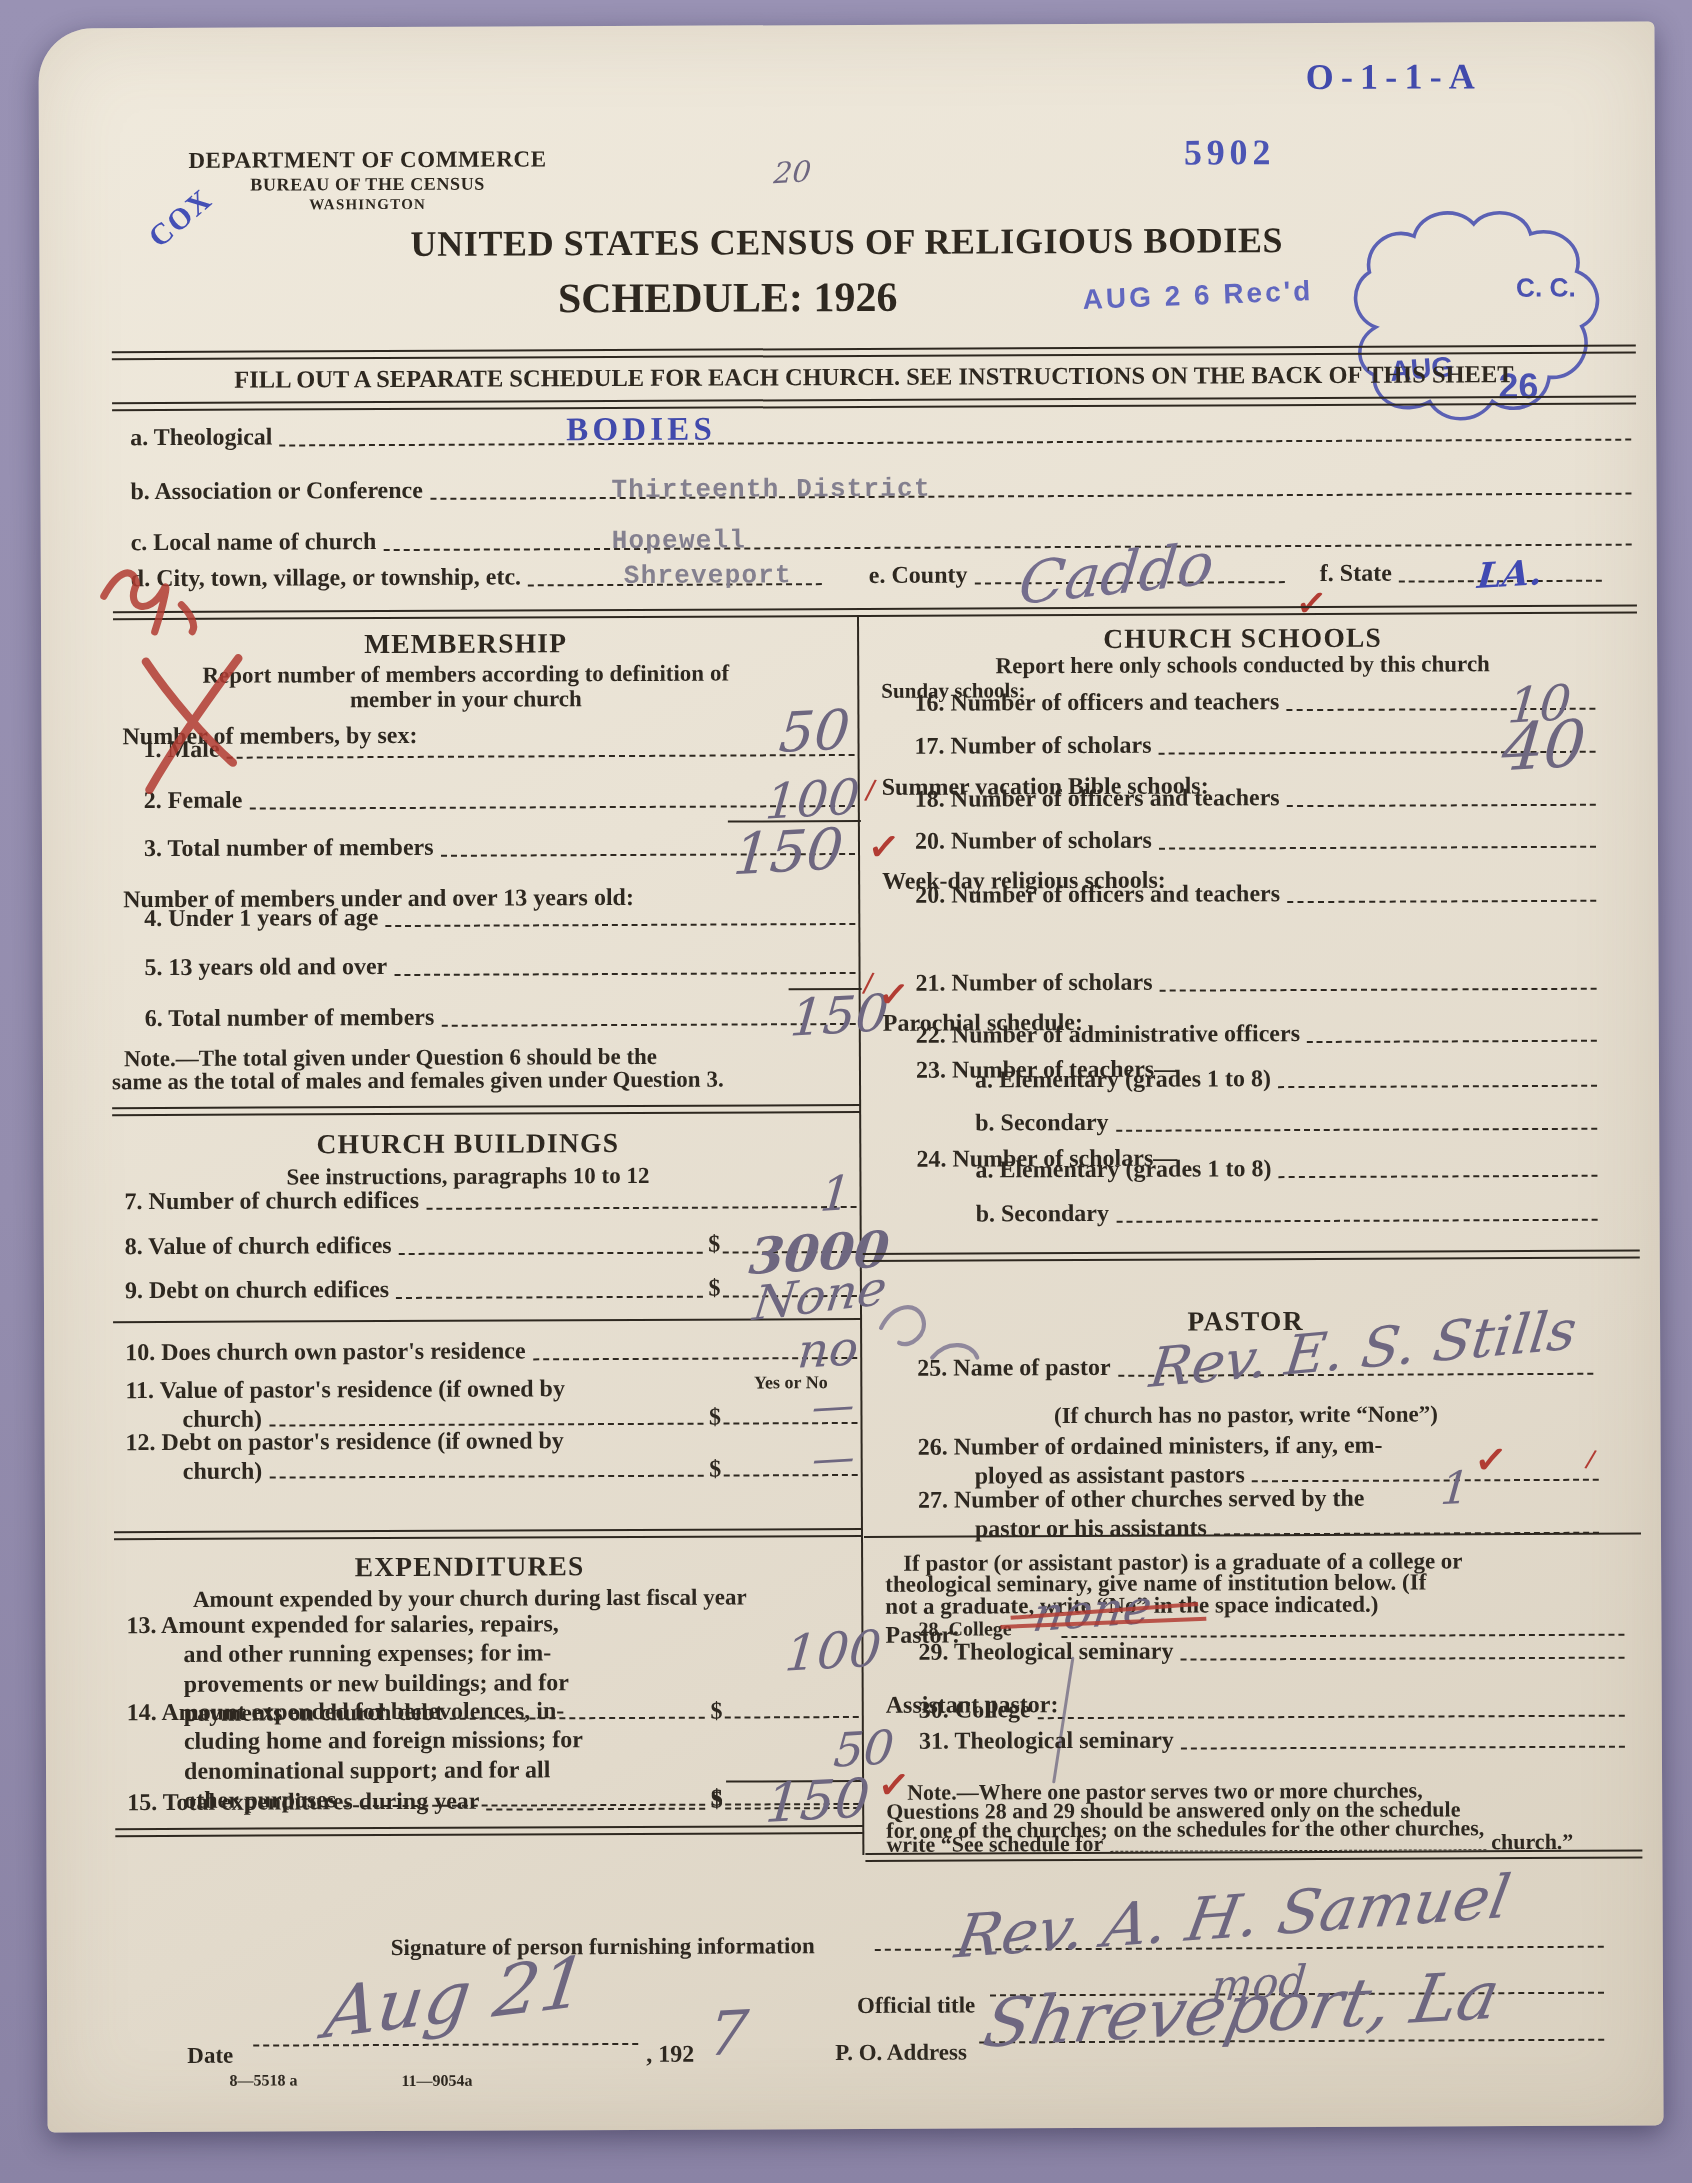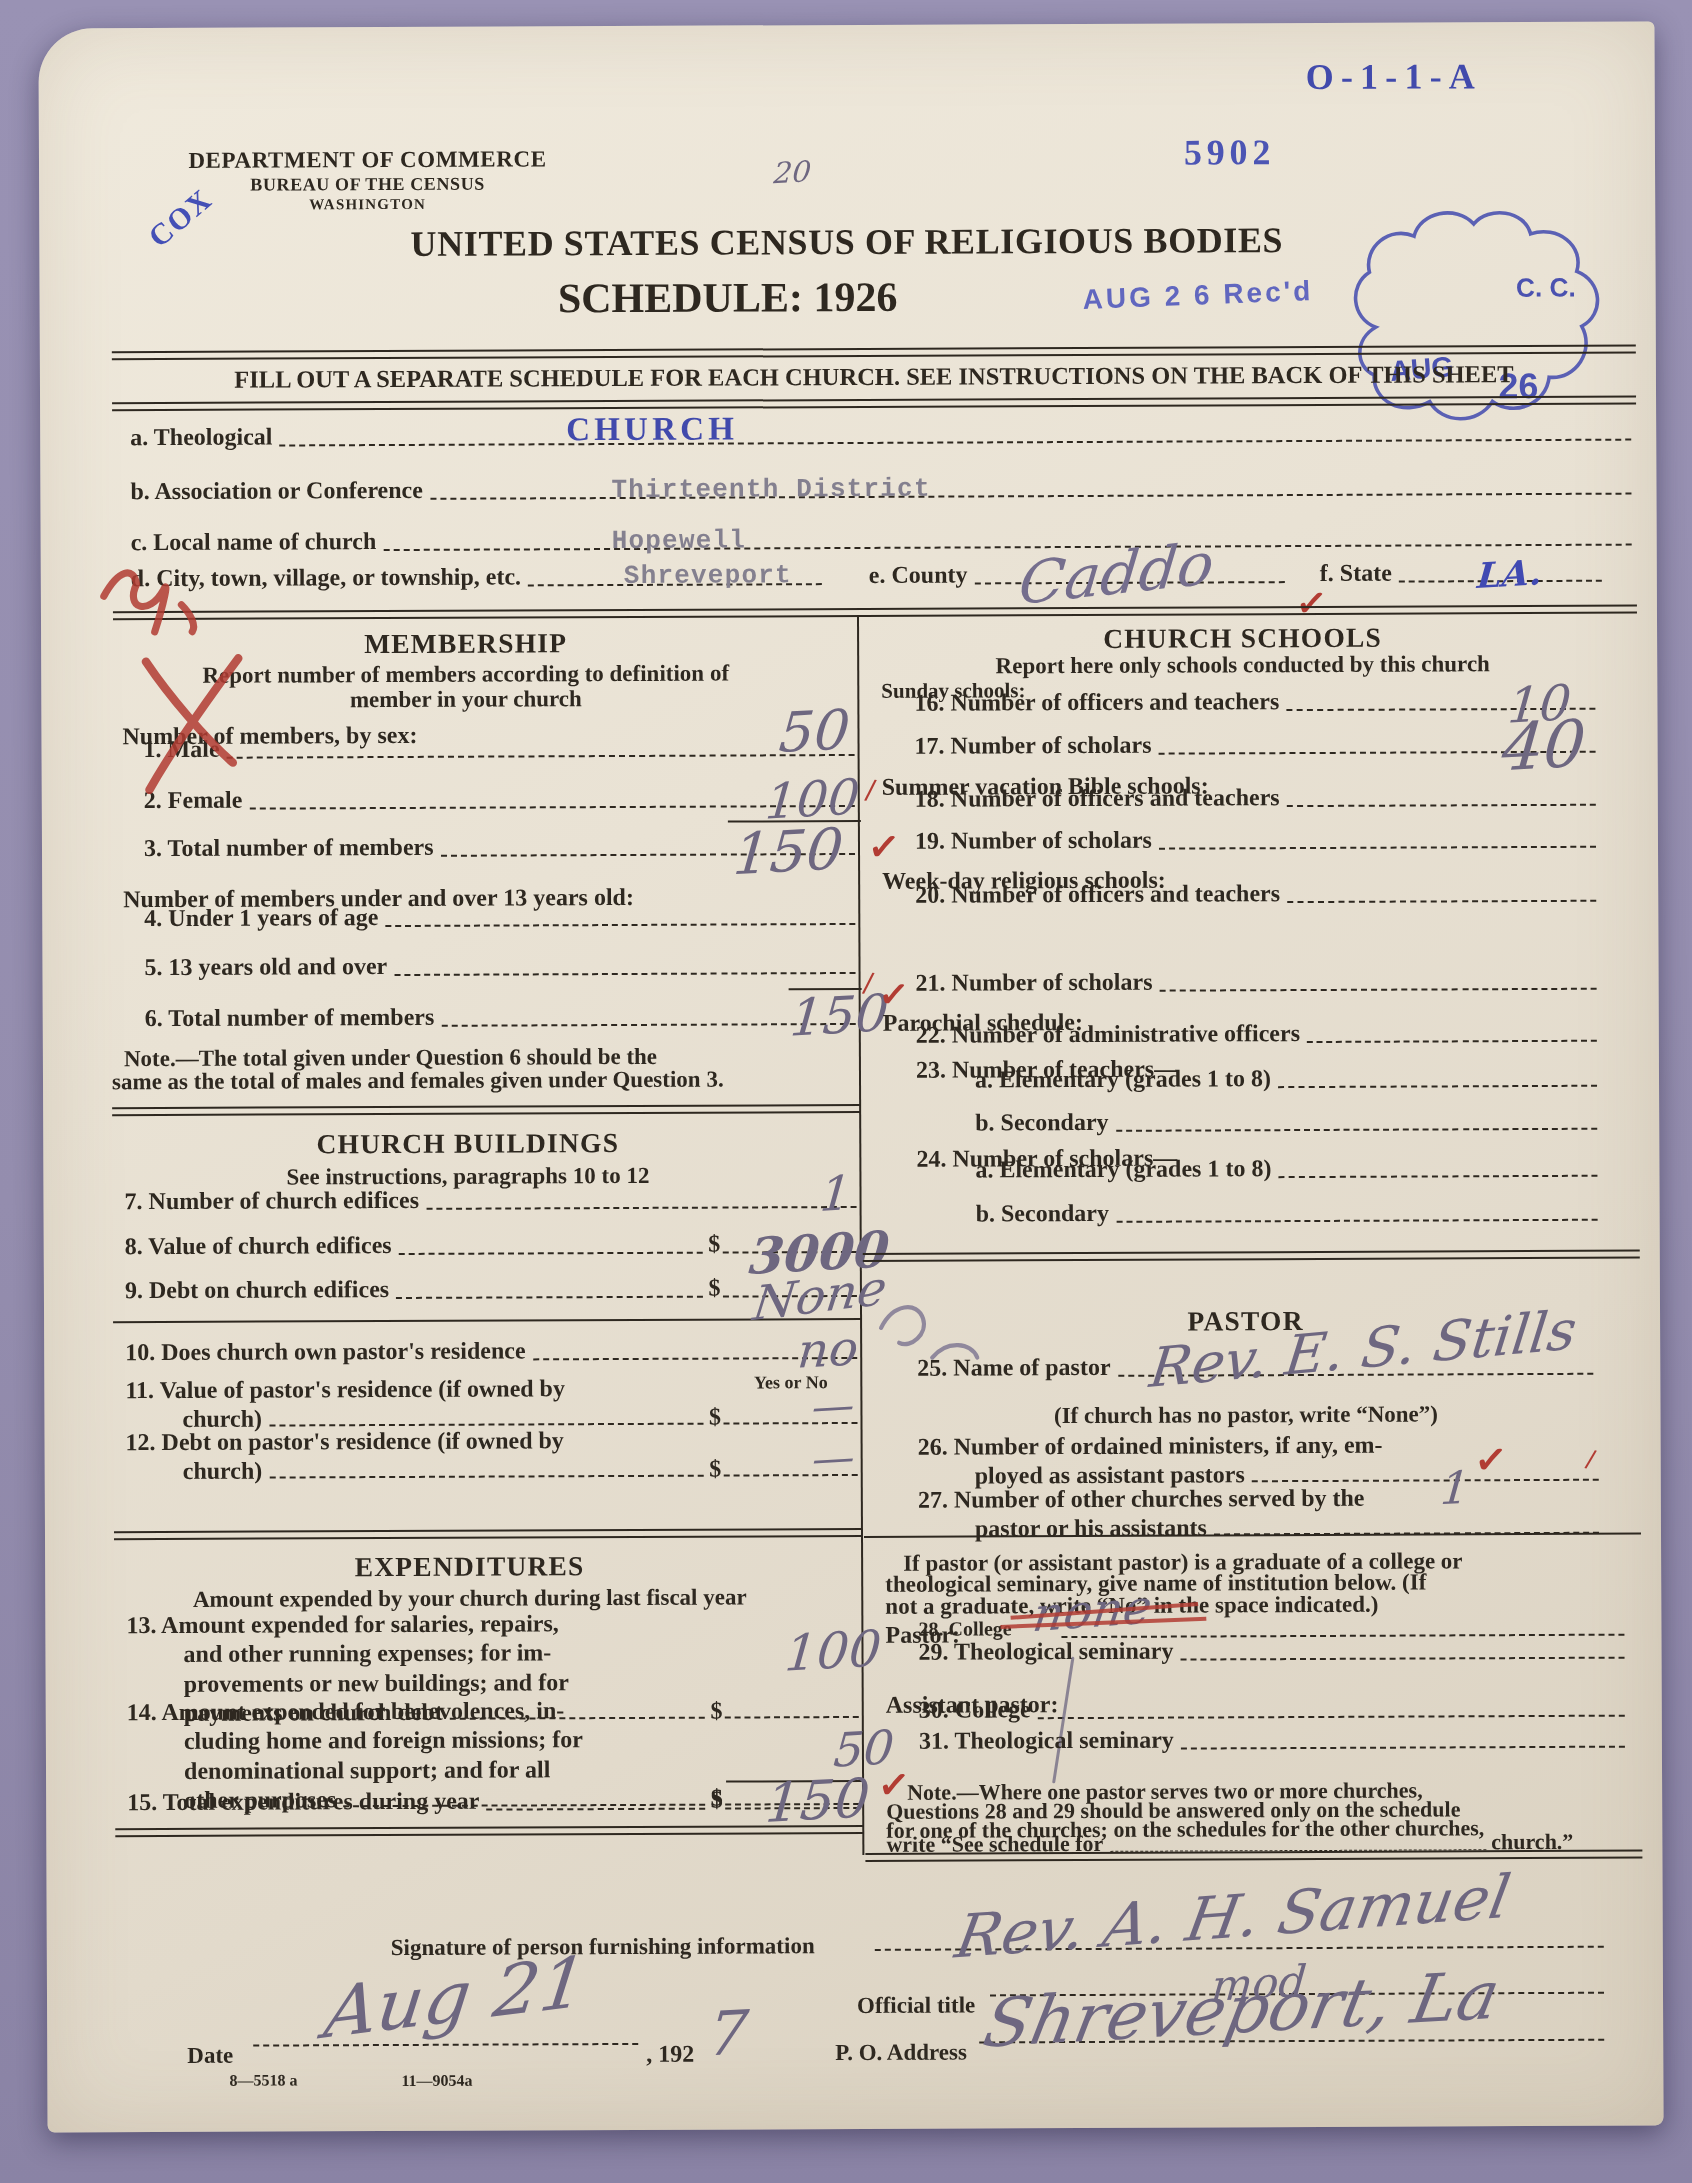--- a/index.html
+++ b/index.html
@@ -77,21 +77,21 @@
   </svg>
 
   <div class="hr2" style="left:72px;top:323px;width:1524px;"></div>
   <div class="p ctr" style="left:72px;top:338px;width:1524px;font-size:24.5px;">FILL OUT A SEPARATE SCHEDULE FOR EACH CHURCH.   SEE INSTRUCTIONS ON THE BACK OF THIS SHEET</div>
   <div class="hr2" style="left:72px;top:374px;width:1524px;"></div>
 
   <div class="r" style="left:90px;top:396px;width:1506px;">
     <span>a. Theological</span>
       <span class="lead"></span>
   </div>
-  <div class="stamp" style="left:526px;top:385px;font-size:33px;letter-spacing:4.2px;">CHURCH</div>
+  <div class="stamp" style="left:526px;top:385px;font-size:33px;letter-spacing:4.2px;">BODIES</div>
 
   <div class="r" style="left:90px;top:450px;width:1506px;">
     <span>b. Association or Conference</span>
       <span class="lead"></span>
   </div>
   <div class="typedv" style="left:571px;top:449px;font-size:26px;">Thirteenth District</div>
 
   <div class="r" style="left:90px;top:501px;width:1506px;">
     <span>c. Local name of church</span>
       <span class="lead"></span>
@@ -291,21 +291,21 @@
       <span class="ans"></span>
   </div>
 
   <div class="p" style="left:840px;top:749px;font-size:24px;">Summer vacation Bible schools:</div>
   <div class="r" style="left:873px;top:761px;width:681px;">
     <span>18. Number of officers and teachers</span>
       <span class="lead"></span>
       <span class="ans"></span>
   </div>
   <div class="r" style="left:873px;top:803px;width:681px;">
-    <span>19. Number of scholars</span>
+    <span>20. Number of scholars</span>
       <span class="lead"></span>
       <span class="ans"></span>
   </div>
 
   <div class="p" style="left:840px;top:843px;font-size:24px;">Week-day religious schools:</div>
   <div class="r" style="left:873px;top:857px;width:681px;">
     <span>20. Number of officers and teachers</span>
       <span class="lead"></span>
       <span class="ans"></span>
   </div>

